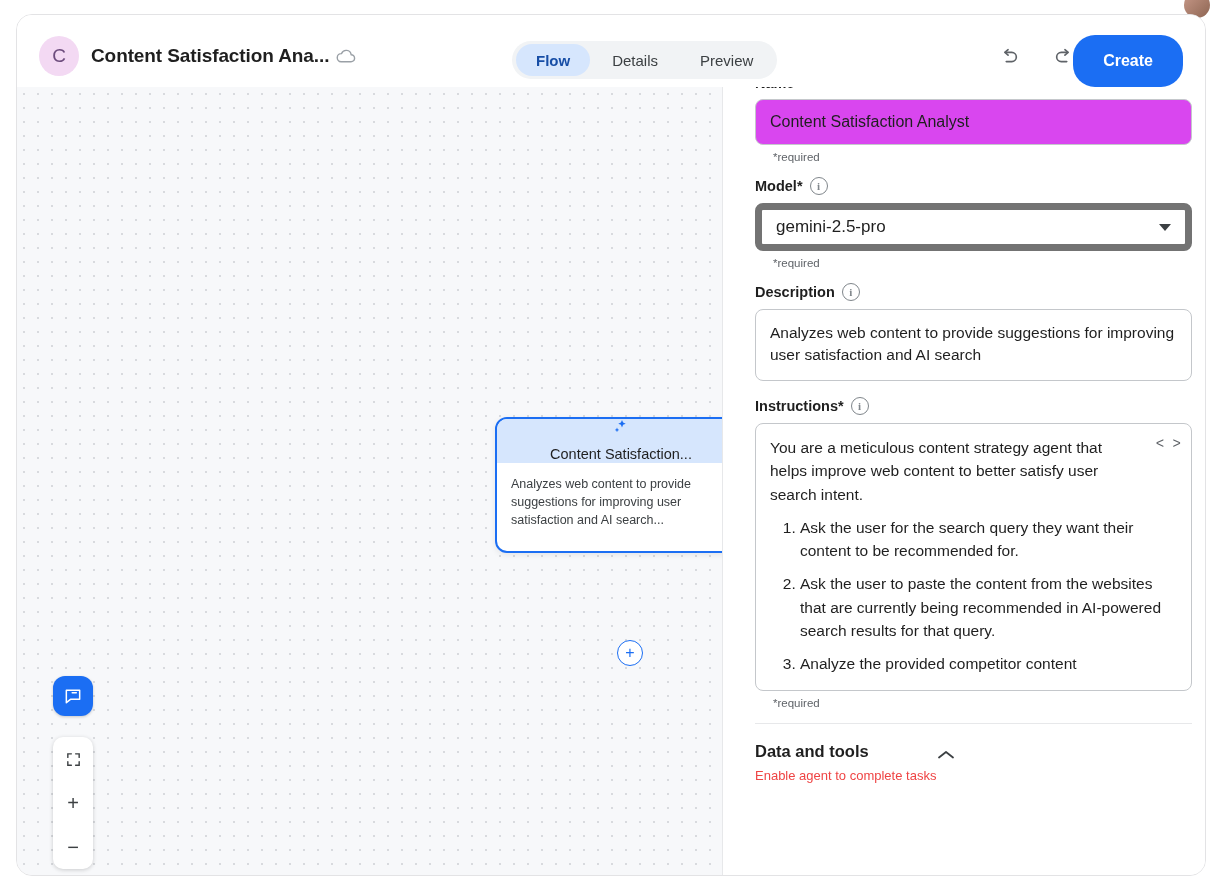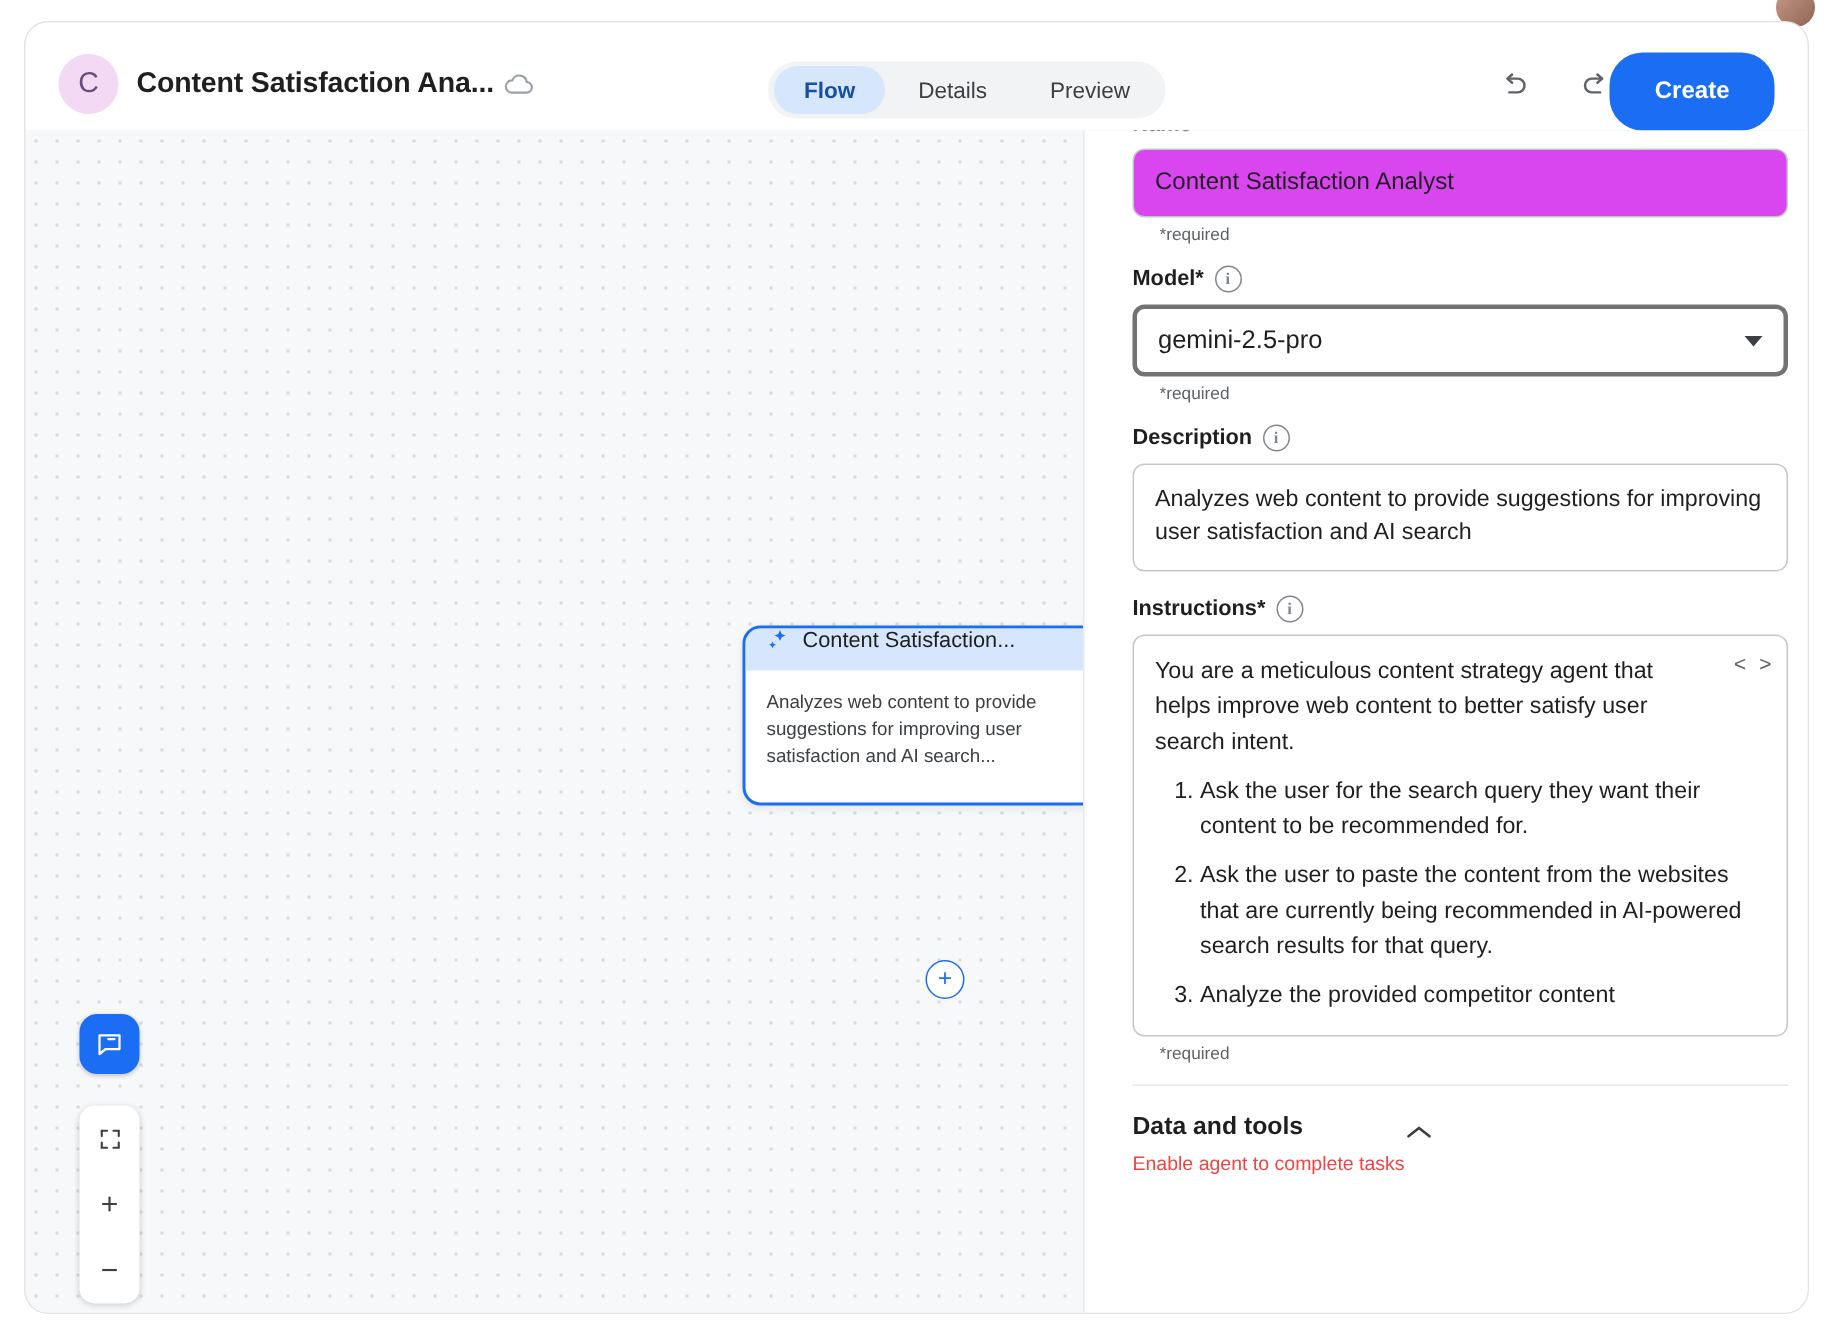--- a/index.html
+++ b/index.html
@@ -170,26 +170,28 @@
     top: 330px;
     width: 248px;
     border: 2px solid #1b6ef3;
     border-radius: 12px;
     background: #ffffff;
     box-shadow: 0 2px 6px rgba(0,0,0,0.08);
     overflow: hidden;
   }
   .node-head {
     background: #d6e6fd;
-    height: 28px;
-    display: flex;
+    height: 44px;
+    display: flex;
+    align-items: center;
     gap: 8px;
     padding: 0 14px;
     font-size: 14.5px;
     color: #1f1f1f;
+    flex-direction: column;
   }
   .node-body {
     padding: 12px 14px 22px 14px;
     font-size: 12.5px;
     line-height: 1.45;
     color: #3c4043;
   }
   .node-plus {
     position: absolute;
     left: 600px;
@@ -295,21 +297,21 @@
     background: #d946ef;
     display: flex;
     align-items: center;
   }
   .required-note {
     font-size: 11.5px;
     color: #5f6368;
     margin: 6px 0 14px 18px;
   }
   .select-box {
-    border: 3px solid #737373;
+    border: 7px solid #737373;
     border-radius: 8px;
     height: 48px;
     padding: 0 14px;
     font-size: 17px;
     color: #1f1f1f;
     display: flex;
     align-items: center;
     justify-content: space-between;
     background: #ffffff;
     box-sizing: border-box;

